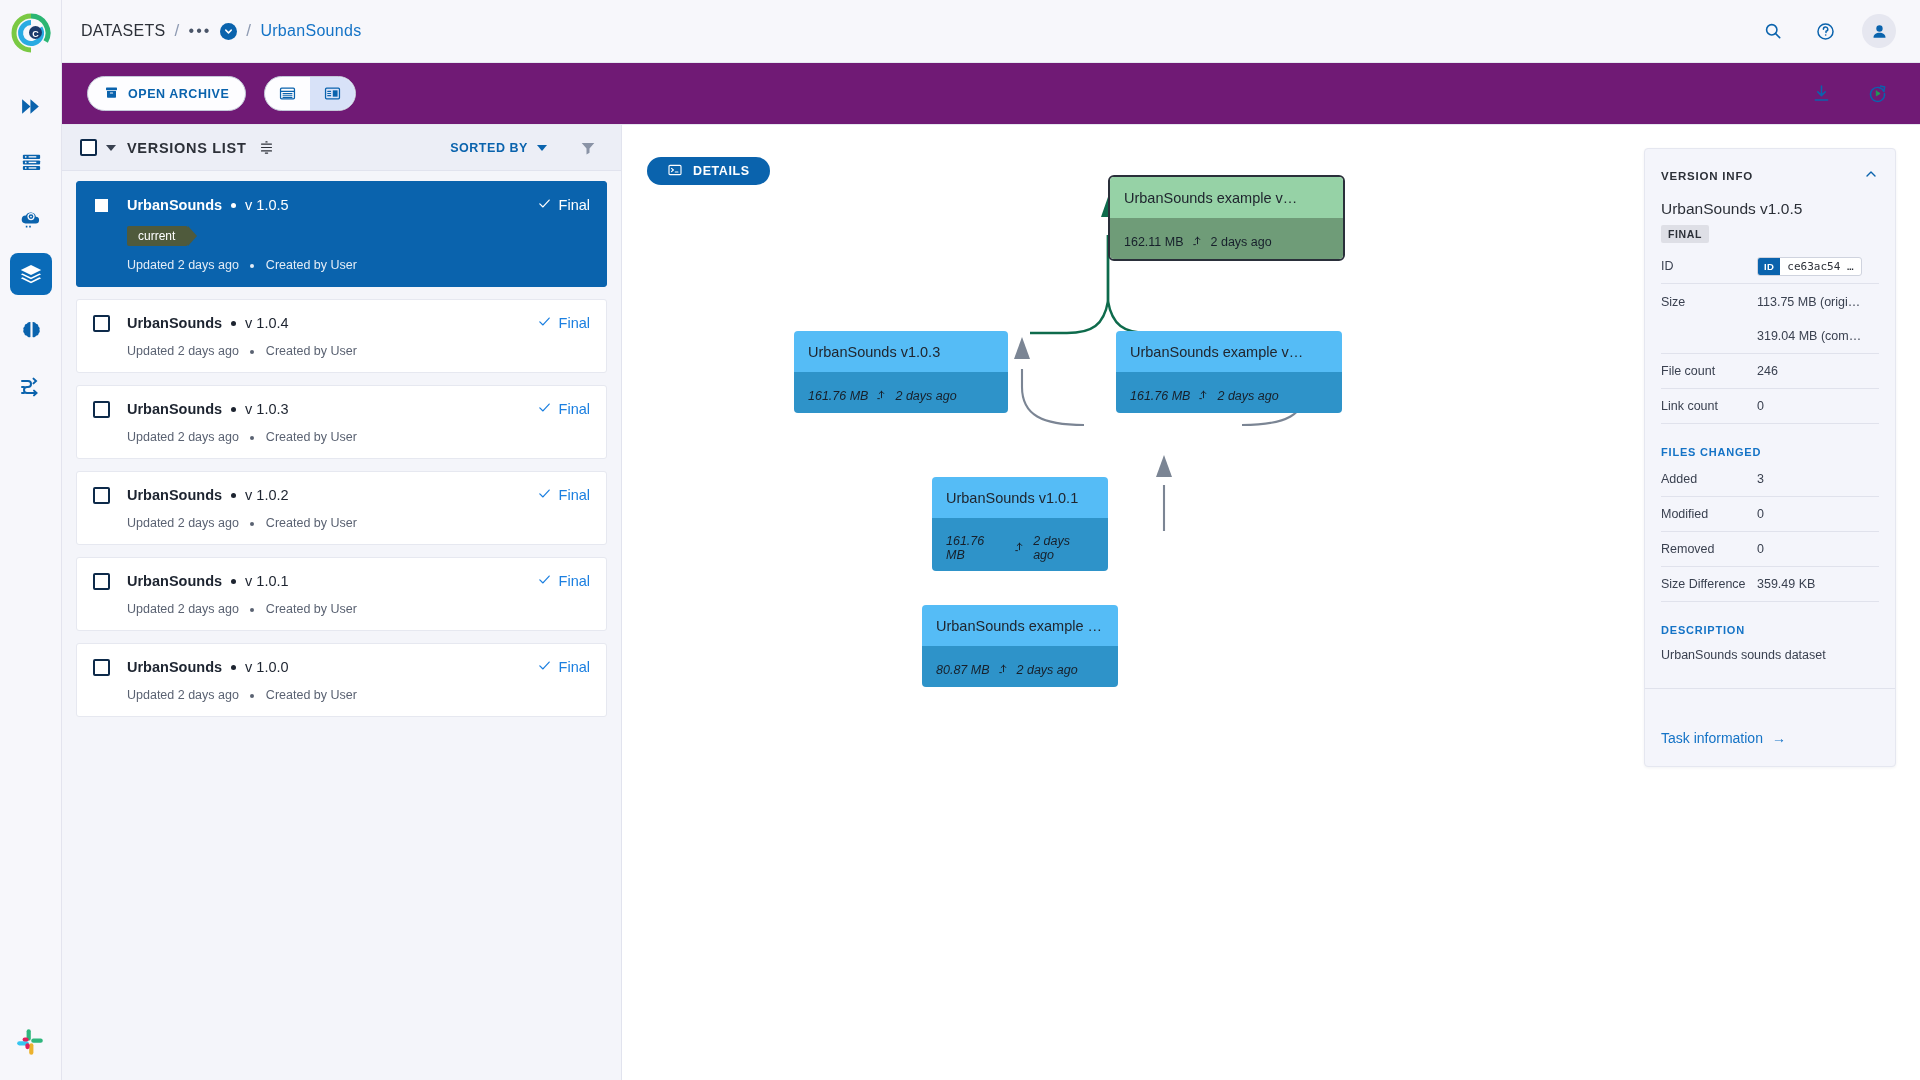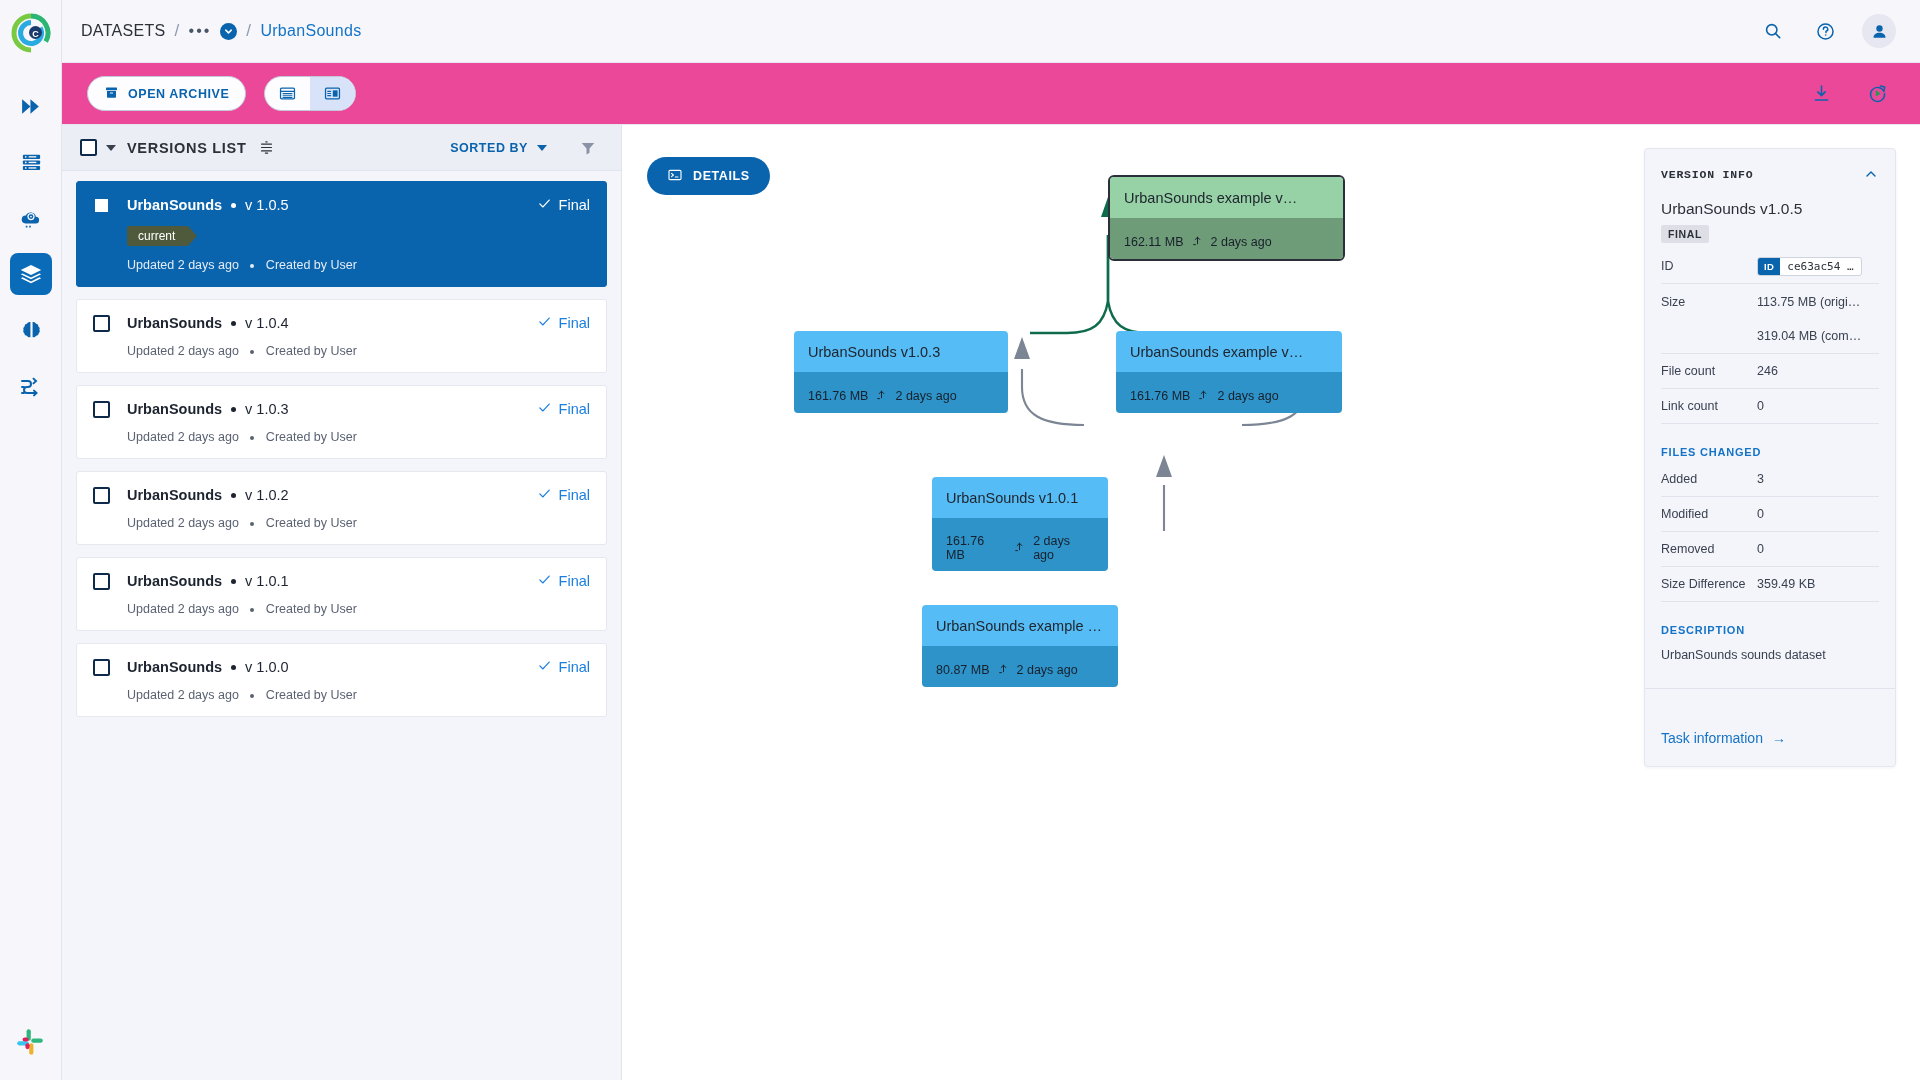--- a/index.html
+++ b/index.html
@@ -68,21 +68,21 @@
   .hicon { width: 30px; height: 30px; display:flex; align-items:center; justify-content:center; cursor:pointer; }
   .avatar {
     width: 34px; height: 34px; border-radius: 50%;
     background: #e6e7f0; display:flex; align-items:center; justify-content:center;
     cursor: pointer;
   }
 
   
   .toolbar {
     position: absolute; left: 62px; top: 63px; right: 0; height: 62px;
-    background: #ec4899;
+    background: #701a75;
     border-bottom: 1px solid #e6e7f0;
     display: flex; align-items: center;
     z-index: 19;
   }
   .btn-archive {
     margin-left: 25px;
     height: 35px; padding: 0 16px;
     border: 1px solid #c3c8d8; border-radius: 18px;
     background: #fdfdff; color: #0a63ad;
     font-size: 12.5px; font-weight: 700; letter-spacing: .55px;
@@ -186,58 +186,58 @@
   }
   .vcard.selected .vmeta-dot { background: #e3ecf6; }
 
   
   .canvas {
     position: absolute; left: 622px; top: 125px; right: 0; bottom: 0;
     background: #ffffff;
   }
   .btn-details {
     position: absolute; left: 25px; top: 32px;
-    height: 38px; padding: 11px 20px; border-radius: 19px;
+    height: 28px; padding: 11px 20px; border-radius: 19px;
     background: #0a63ad; color: #ffffff; border: none;
     font-size: 12.5px; font-weight: 700; letter-spacing: .6px;
     display: flex; align-items: center; gap: 10px; cursor: pointer;
   }
   .graph { position: absolute; inset: 0; }
   .gnode {
     position: absolute; border-radius: 4px; overflow: hidden;
     cursor: pointer; z-index: 3;
   }
   .gnode .ntop {
     padding: 13px 14px 12px 14px;
     font-size: 14.5px; color: #20262f;
     white-space: nowrap; overflow: hidden; text-overflow: ellipsis;
   }
   .gnode .nbot {
     padding: 16px 14px 9px 14px;
     font-size: 12.5px; color: #17202b;
     display: flex; align-items: center; gap: 7px;
   }
   .gnode.blue .ntop { background: #55bcf6; }
-  .gnode.blue .nbot { background: #2e93c9; }
+  .gnode.blue .nbot { background: #2e93c9; font-style: italic; }
   .gnode.green {
     border: 2px solid #2a2f3a; border-radius: 6px;
   }
   .gnode.green .ntop { background: #96d2a6; }
   .gnode.green .nbot { background: #6f9c78; }
 
   
   .info-panel {
     position: absolute; right: 24px; top: 148px; width: 252px;
     background: #f4f5fb;
     border: 1px solid #e5e7f0; border-radius: 4px;
     box-shadow: 0 1px 3px rgba(20,30,60,.06);
     z-index: 10;
   }
   .ip-head {
-    display: flex; align-items: center; padding: 17px 16px 8px 16px; font-family: Liberation Mono, monospace;
+    display: flex; align-items: flex-end; padding: 17px 16px 8px 16px;
   }
   .ip-head-title {
     font-size: 11.5px; font-weight: 700; color: #2c3038; letter-spacing: .8px;
   }
   .ip-collapse { margin-left: auto; cursor: pointer; display: flex; }
   .ip-body { padding: 0 16px 6px 16px; }
   .ip-version {
     font-size: 15.5px; color: #2c3038; margin-top: 10px;
   }
   .ip-final {

